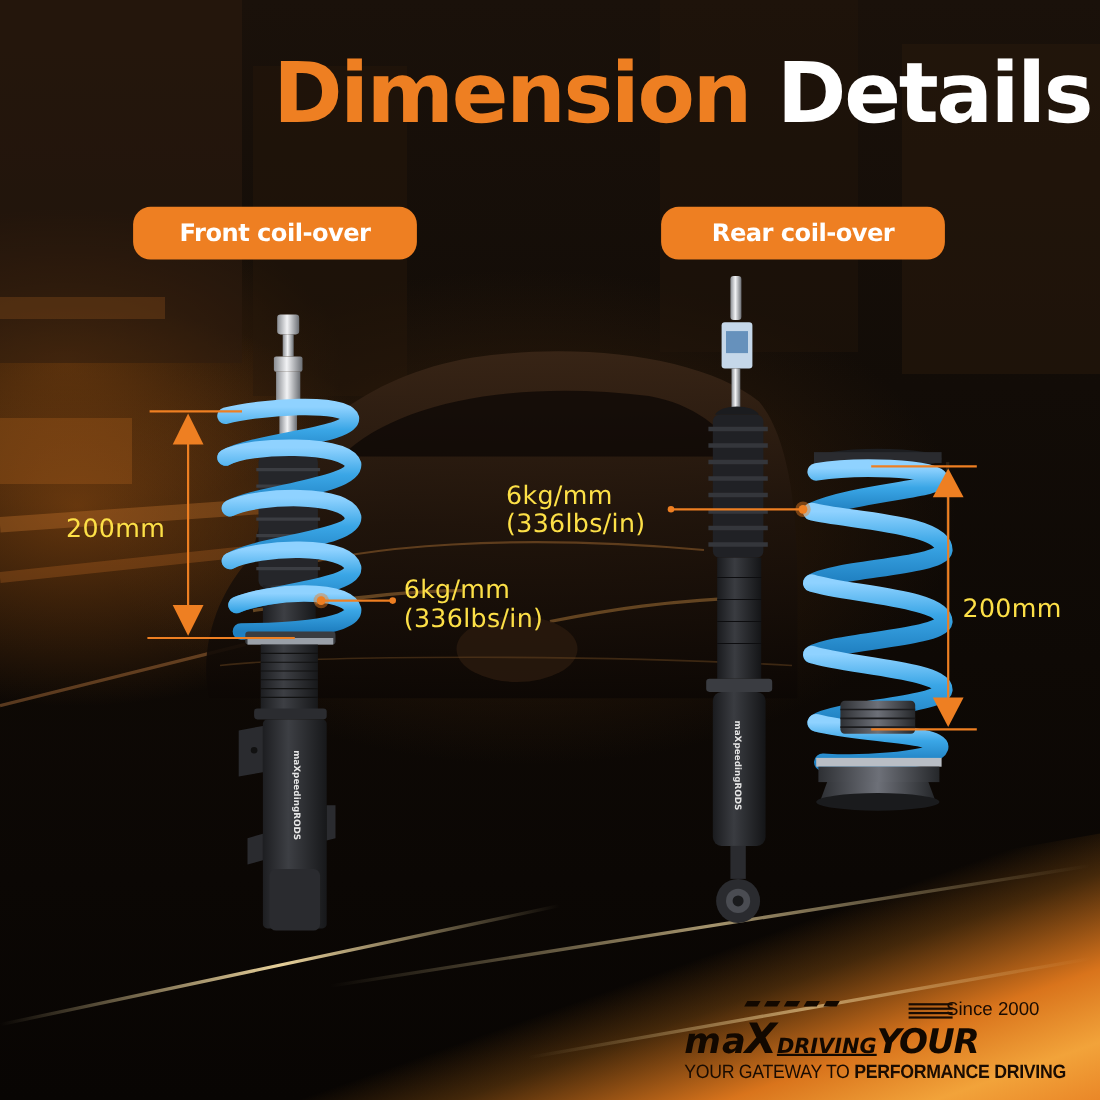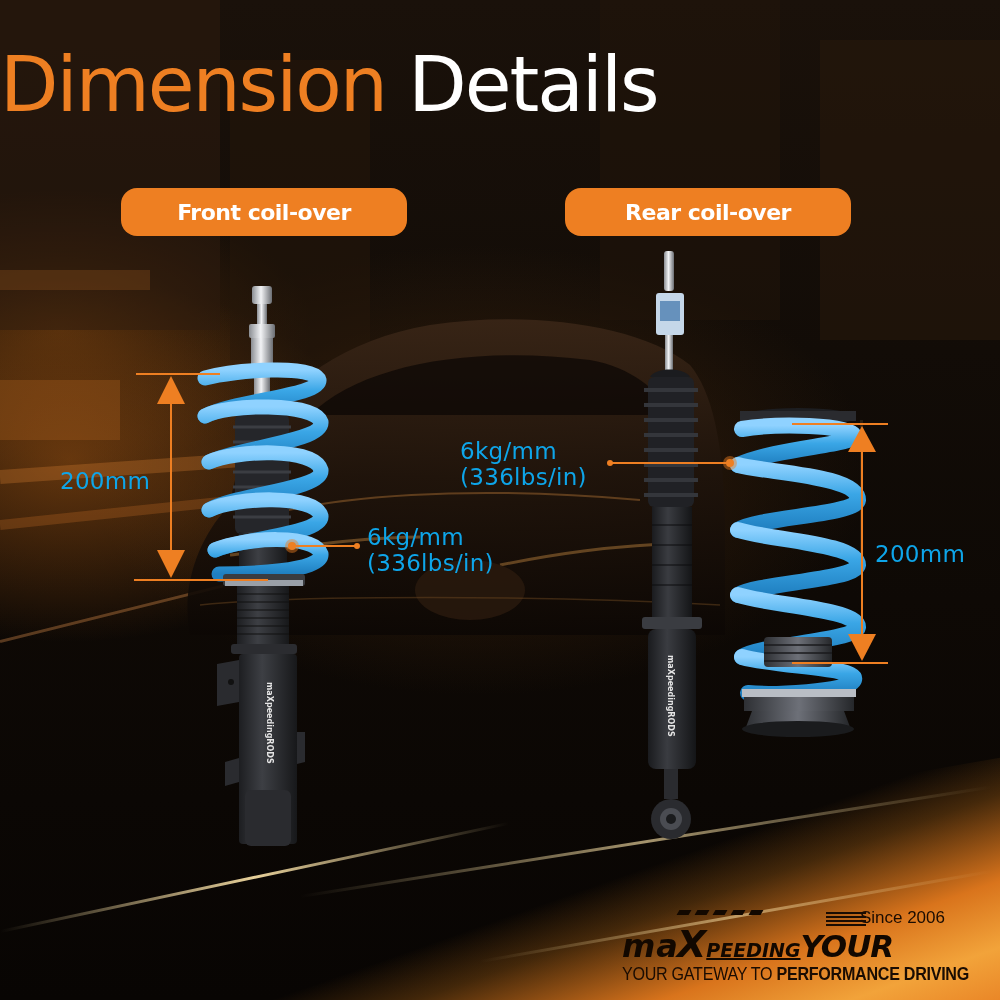--- a/index.html
+++ b/index.html
@@ -17,36 +17,36 @@
   .bg .streak { position: absolute; height: 2px; background: rgba(210,120,40,0.35); transform-origin: left center; }
   .car { position: absolute; left: 170px; top: 305px; width: 560px; height: 330px; }
 
   .floor-glow { position: absolute; left: -100px; right: -100px; bottom: -40px; height: 300px;
       background: linear-gradient(170deg, transparent 0%, transparent 35%, rgba(240,140,30,0.25) 45%, #d9741c 62%, #f2a33a 75%, #e67a1f 90%, #d65a18 100%);
       transform: skewY(-10deg); transform-origin: right bottom; }
   .floor-shine { position: absolute; height: 3px; background: linear-gradient(90deg, transparent, rgba(255,230,170,0.9), transparent);
       transform-origin: left center; }
 
   
-  .title { position: absolute; top: 47px; left: 0; width: 992px; text-align: left;
-      font-family: "DejaVu Sans", sans-serif; font-weight: normal; font-size: 76px; letter-spacing: -2px; line-height: 1; }
+  .title { position: absolute; top: 47px; left: 0; width: 992px; text-align: right;
+      font-family: "DejaVu Sans", sans-serif; font-weight: bold; font-size: 76px; letter-spacing: -2px; line-height: 1; }
   .title .t1 { color: #ee7f22; }
   .title .t2 { color: #ffffff; }
 
-  .pill { position: absolute; top: 188px; width: 286px; height: 48px; border-radius: 16px;
+  .pill { position: absolute; top: 188px; width: 258px; height: 48px; border-radius: 16px;
       background: #ee7f22; color: #fff; font-weight: bold; font-size: 22px;
       display: flex; align-items: center; justify-content: center; letter-spacing: -0.5px; }
   .pill.front { left: 121px; }
-  .pill.rear { left: 565px; text-align: center; }
+  .pill.rear { left: 601px; text-align: center; }
 
   
   .part { position: absolute; }
 
   
-  .dim-text { position: absolute; color: #0ea5e9; font-size: 23px; line-height: 1.15; letter-spacing: 0.3px; }
+  .dim-text { position: absolute; color: #fde047; font-size: 23px; line-height: 1.15; letter-spacing: 0.3px; }
   .annot-svg { position: absolute; left: 0; top: 0; width: 1000px; height: 1000px; pointer-events: none; }
 
   
   .logo { position: absolute; left: 620px; top: 908px; width: 330px; height: 78px; }
   .logo .since { position: absolute; right: 5px; top: 0; font-family: "Liberation Sans", sans-serif; font-size: 17px; color: #1a0c02; }
   .logo .speed-lines { position: absolute; left: 206px; top: 4px; width: 40px; }
   .logo .speed-lines i { display: block; height: 1.5px; background: #1a0c02; margin-bottom: 2.5px; }
   .logo .brand { position: absolute; left: 2px; top: 17px; font-family: "DejaVu Sans", sans-serif; font-weight: bold; font-style: italic;
       color: #120800; white-space: nowrap; line-height: 1; }
   .logo .brand .ma { font-size: 32px; letter-spacing: 1px; }
@@ -310,20 +310,20 @@
       <i></i>
       <i></i>
       <i></i>
     </div>
   <div class="speed-lines">
       <i></i>
       <i></i>
       <i></i>
       <i></i>
     </div>
-  <div class="since">Since 2006</div>
+  <div class="since">Since 2000</div>
   <div class="brand">
-    <span class="ma">ma</span><span class="x">X</span><span class="peeding">PEEDING</span><span class="rods">YOUR</span>
+    <span class="ma">ma</span><span class="x">X</span><span class="peeding">DRIVING</span><span class="rods">YOUR</span>
   </div>
   <div class="tagline">
     <span>YOUR GATEWAY TO </span><b>PERFORMANCE DRIVING</b>
   </div>
 </div>
 
 </body></html>

